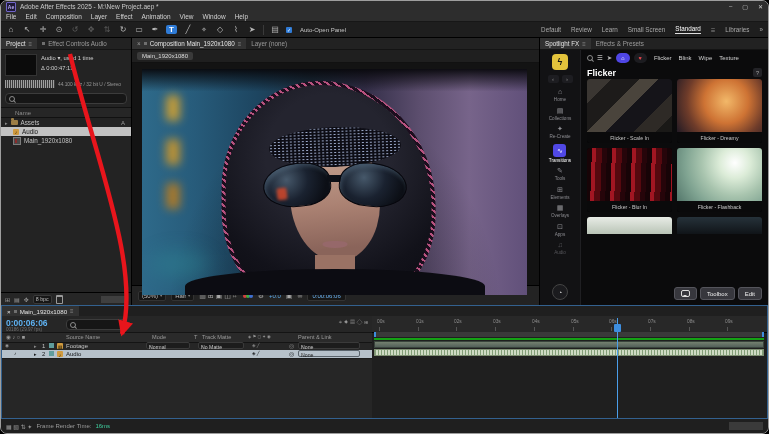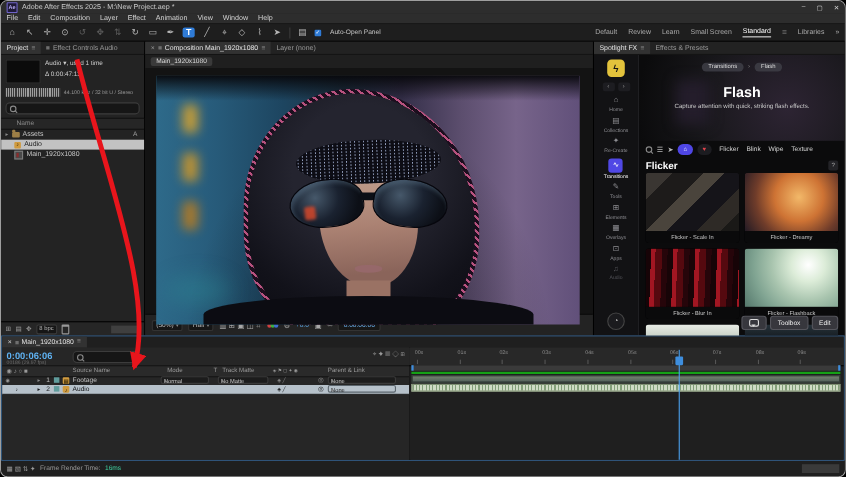--- a/index.html
+++ b/index.html
@@ -410,29 +410,20 @@
             <span class="ic">⊡</span>
             <span class="lb">Apps</span>
           </div>
           <div class="sp-item dim">
             <span class="ic">♫</span>
             <span class="lb">Audio</span>
           </div>
           <div class="sp-avatar">◔</div>
         </div>
         <div class="spot-main">
-          <div class="hero">
-            <div class="crumbs">
-              <span class="crumb">Transitions</span>
-              <span class="crumb-sep">›</span>
-              <span class="crumb">Flash</span>
-            </div>
-            <div class="hero-title">Flash</div>
-            <div class="hero-sub">Capture attention with quick, striking flash effects.</div>
-          </div>
           <div class="filterbar">
             <span class="mag"></span>
             <span class="fb-ic">☰</span>
             <span class="fb-ic">➤</span>
             <span class="pill blue">
               <span>⌂</span>
             </span>
             <span class="pill dark">
               <span>♥</span>
             </span>

